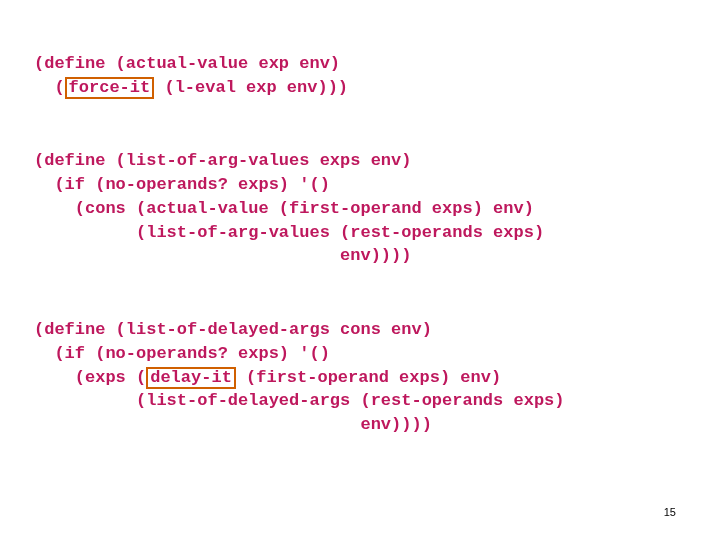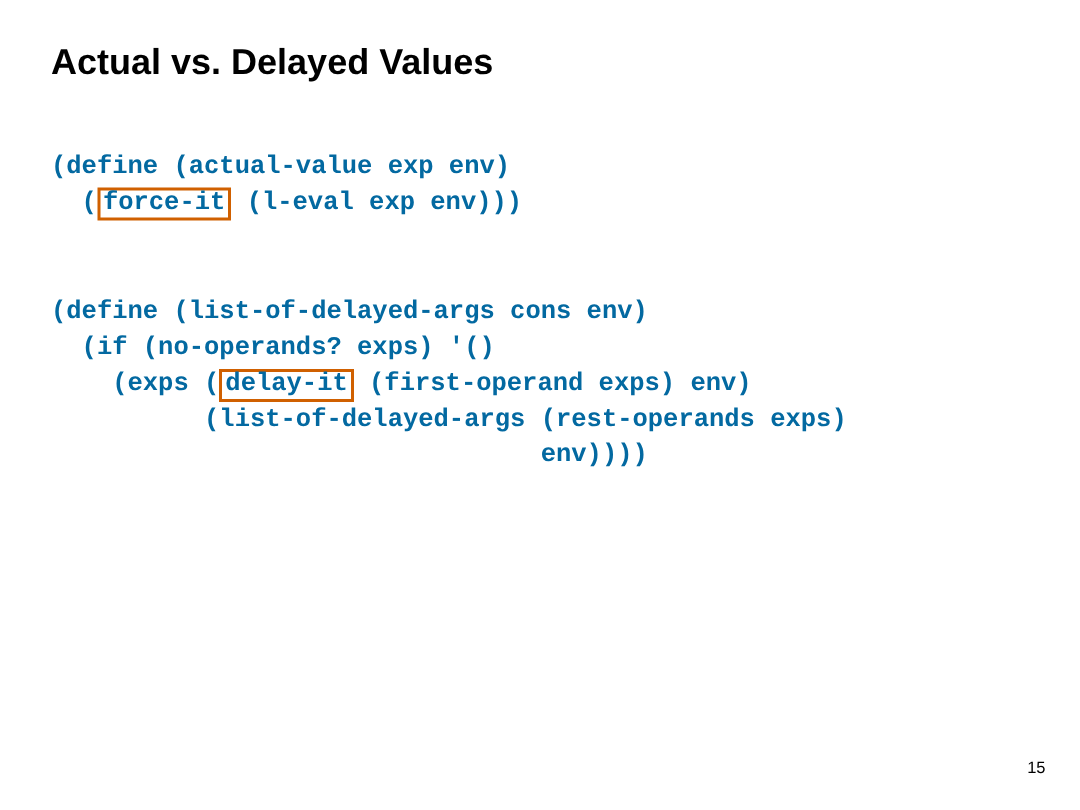--- a/index.html
+++ b/index.html
@@ -21,51 +21,56 @@
   .title {
     font-size: 24px;
     font-weight: bold;
     color: #000;
     margin-bottom: 20px;
   }
   .code {
     font-family: "Courier New", Courier, monospace;
     font-size: 17px;
     font-weight: bold;
-    color: #0369a1;
+    color: #be185d;
     line-height: 1.4;
     white-space: pre;
   }
   .block {
     margin-bottom: 26px;
   }
   .hl {
     border: 2px solid #d06000;
     padding: 0 2px;
     display: inline-block;
     line-height: 1.1;
   }
   .pagenum {
     position: absolute;
     bottom: 22px;
-    right: 23px;
+    right: 44px;
     font-size: 11px;
     color: #000;
   }
 </style>
 </head>
 <body>
 
 <div class="slide">
-  <div class="title">Actual vs. Delayed Values</div>
 
   <div class="code block">
 <span>(define (actual-value exp env)</span>
 <span>  (</span><span class="hl">force-it</span><span> (l-eval exp env)))</span></div>
 
+  <div class="code block">
+<span>(define (list-of-arg-values exps env)</span>
+<span>  (if (no-operands? exps) '()</span>
+<span>    (cons (actual-value (first-operand exps) env)</span>
+<span>          (list-of-arg-values (rest-operands exps)</span>
+<span>                              env))))</span></div>
 
   <div class="code block">
 <span>(define (list-of-delayed-args cons env)</span>
 <span>  (if (no-operands? exps) '()</span>
 <span>    (exps (</span><span class="hl">delay-it</span><span> (first-operand exps) env)</span>
 <span>          (list-of-delayed-args (rest-operands exps)</span>
 <span>                                env))))</span></div>
 
   <div class="pagenum">15</div>
 </div>

